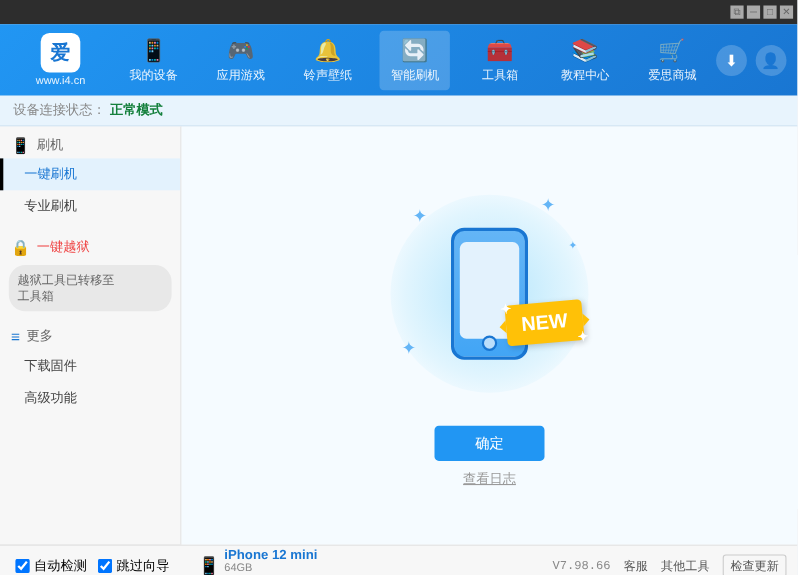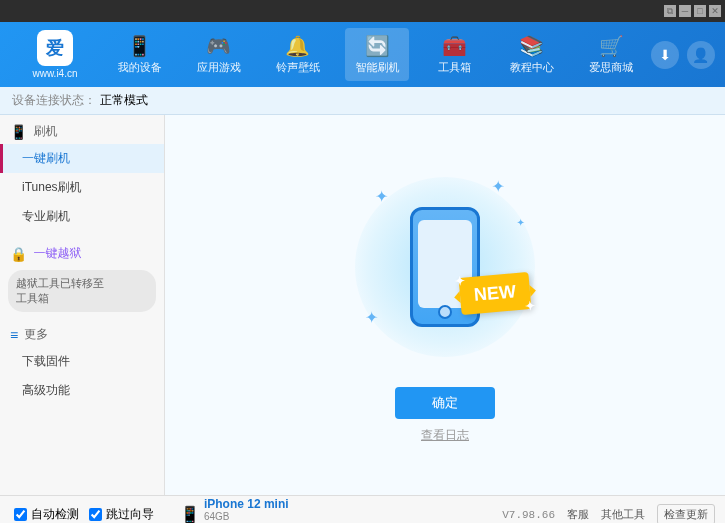--- a/index.html
+++ b/index.html
@@ -62,21 +62,21 @@
     
     .status-bar {
       height: 28px;
       background: #e8f4fd;
       border-bottom: 1px solid #cce0f0;
       display: flex; align-items: center;
       padding: 0 12px;
       font-size: 12px; color: #555;
     }
     .status-label { color: #888; }
-    .status-value { color: #000000; font-weight: normal; margin-left: 4px; }
+    .status-value { color: #15803d; font-weight: bold; margin-left: 4px; }
 
     
     .main-layout {
       display: flex;
       height: calc(523px - 22px - 65px - 28px - 28px);
     }
 
     
     .sidebar {
       width: 165px;
@@ -91,21 +91,21 @@
       font-size: 12px; color: #666;
     }
     .sidebar-section-icon { margin-right: 6px; color: #1976d2; font-size: 14px; }
     .sidebar-item {
       padding: 6px 10px 6px 22px;
       font-size: 12px; color: #444; cursor: pointer;
     }
     .sidebar-item.active {
       background: #e3f2fd;
       color: #1976d2;
-      border-left: 3px solid #be185d;
+      border-left: 3px solid #000000;
       padding-left: 19px;
     }
     .sidebar-jailbreak {
       margin: 4px 8px;
       background: #e8e8e8;
       border-radius: 15px;
       padding: 6px 8px;
       font-size: 11px;
       color: #666;
     }
@@ -300,29 +300,26 @@
   <div class="sidebar">
 
     <div class="sidebar-section-header">
       <span class="sidebar-section-icon">📱</span>
       <span>刷机</span>
     </div>
     <div class="sidebar-item active">
       <span>一键刷机</span>
     </div>
     <div class="sidebar-item">
-      <span>iTunes刷机</span>
-    </div>
-    <div class="sidebar-item">
       <span>专业刷机</span>
     </div>
 
     <div class="sidebar-section-header" style="margin-top:6px;">
       <span class="sidebar-section-icon">🔒</span>
-      <span style="color:#8b5cf6;text-align:center;">一键越狱</span>
+      <span style="color:#ef4444;text-align:center;">一键越狱</span>
     </div>
     <div class="sidebar-jailbreak">
       越狱工具已转移至<br>工具箱
     </div>
 
     <div class="sidebar-section-header" style="margin-top:6px;">
       <span class="sidebar-section-icon">≡</span>
       <span>更多</span>
     </div>
     <div class="sidebar-item">

